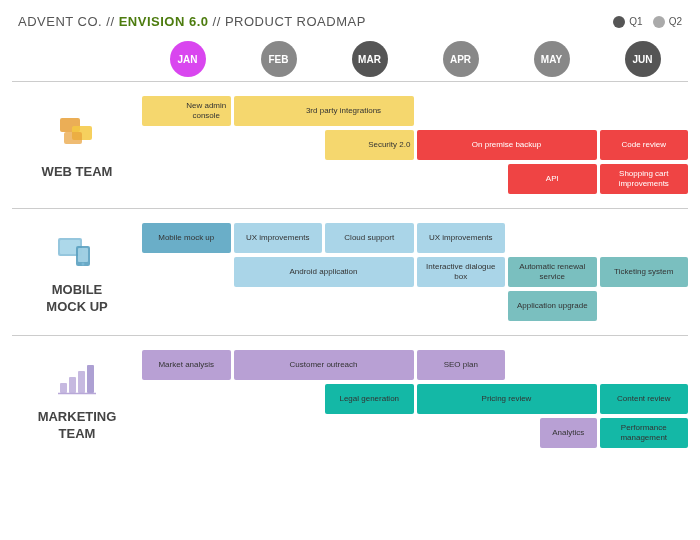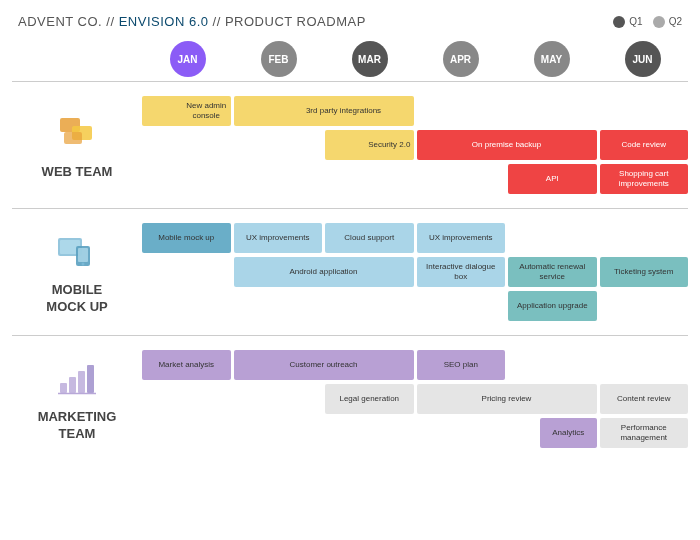--- a/index.html
+++ b/index.html
@@ -19,22 +19,22 @@
       justify-content: space-between;
     }
 
     .header-title {
       font-size: 13px;
       color: #555;
       letter-spacing: 0.5px;
     }
 
     .header-title strong {
-      color: #0c4a6e;
-      font-weight: 400;
+      color: #4d7c0f;
+      font-weight: 700;
       text-align: center;
     }
 
     .legend {
       display: flex;
       align-items: center;
       gap: 10px;
       font-size: 10px;
       color: #555;
     }
@@ -186,21 +186,21 @@
         <span>Q2</span>
       </div>
     </div>
   </div>
 
   <div class="roadmap-container">
 
     <div class="month-row">
       <div class="month-cell"></div>
       <div class="month-cell">
-        <div class="month-label" style="background:#8b5cf6;">JAN</div>
+        <div class="month-label" style="background:#d946ef;">JAN</div>
       </div>
       <div class="month-cell">
         <div class="month-label" style="background:#888;">FEB</div>
       </div>
       <div class="month-cell">
         <div class="month-label" style="background:#555;">MAR</div>
       </div>
       <div class="month-cell">
         <div class="month-label" style="background:#888;">APR</div>
       </div>
@@ -396,21 +396,21 @@
     line-height: 1.2;
     color: #333;
     padding: 2px 3px;
   }
   .yellow { background: #f5d76e; padding-left: 43px; }
   .orange { background: #ef4444; color: #fff; }
   .blue { background: #6aaec8; }
   .light-blue { background: #aad5e8; }
   .teal { background: #7abfbf; }
   .purple { background: #b8a0d4; }
-  .light-purple { background: #e5e5e5; }
+  .light-purple { background: #14b8a6; }
 
   .section-grid {
     grid-column: 2 / 8;
     display: flex;
     flex-direction: column;
     gap: 4px;
     padding: 8px 0;
   }
 </style>
 

